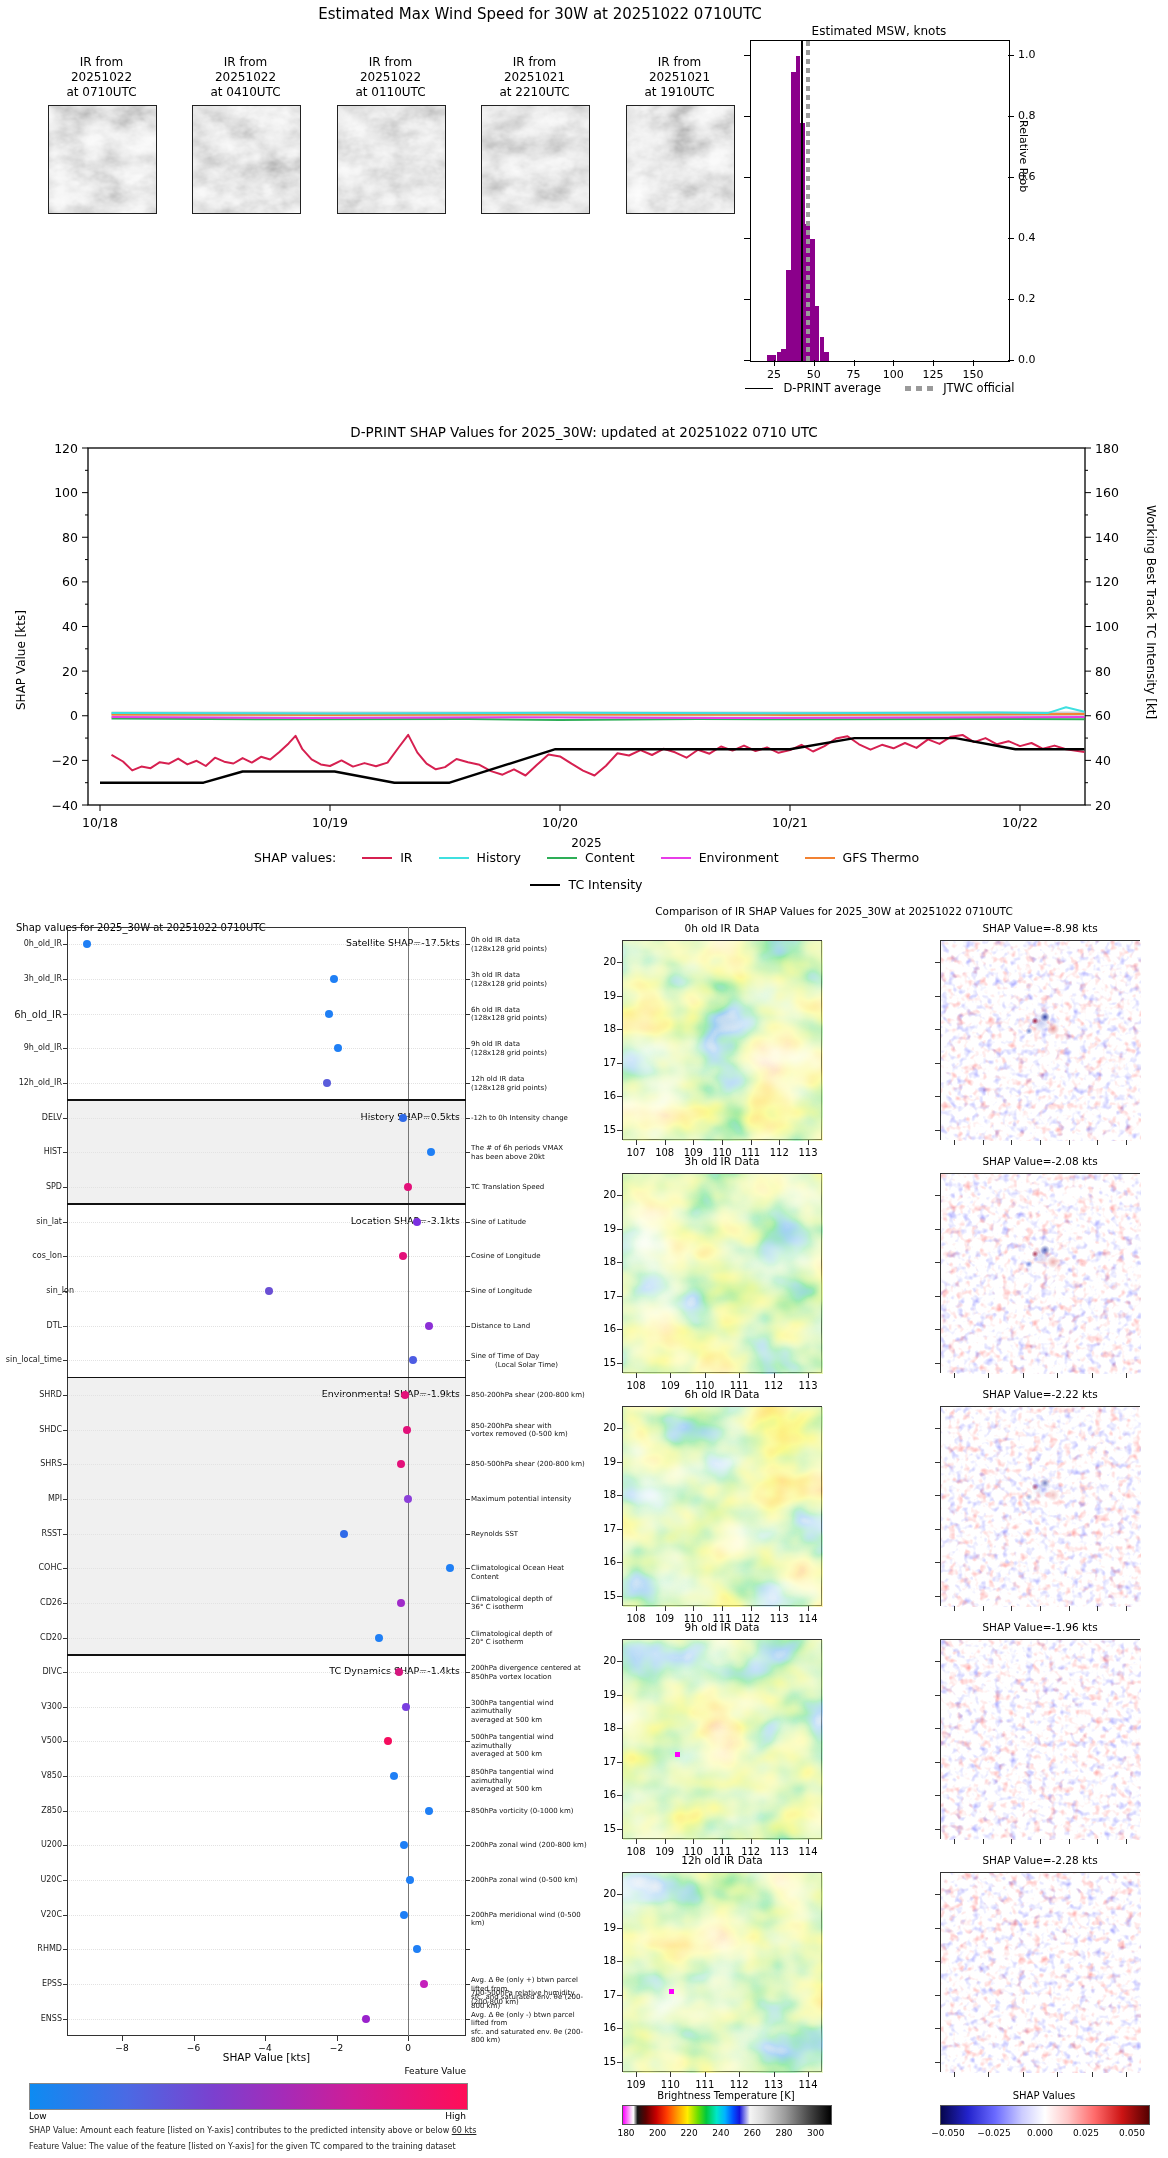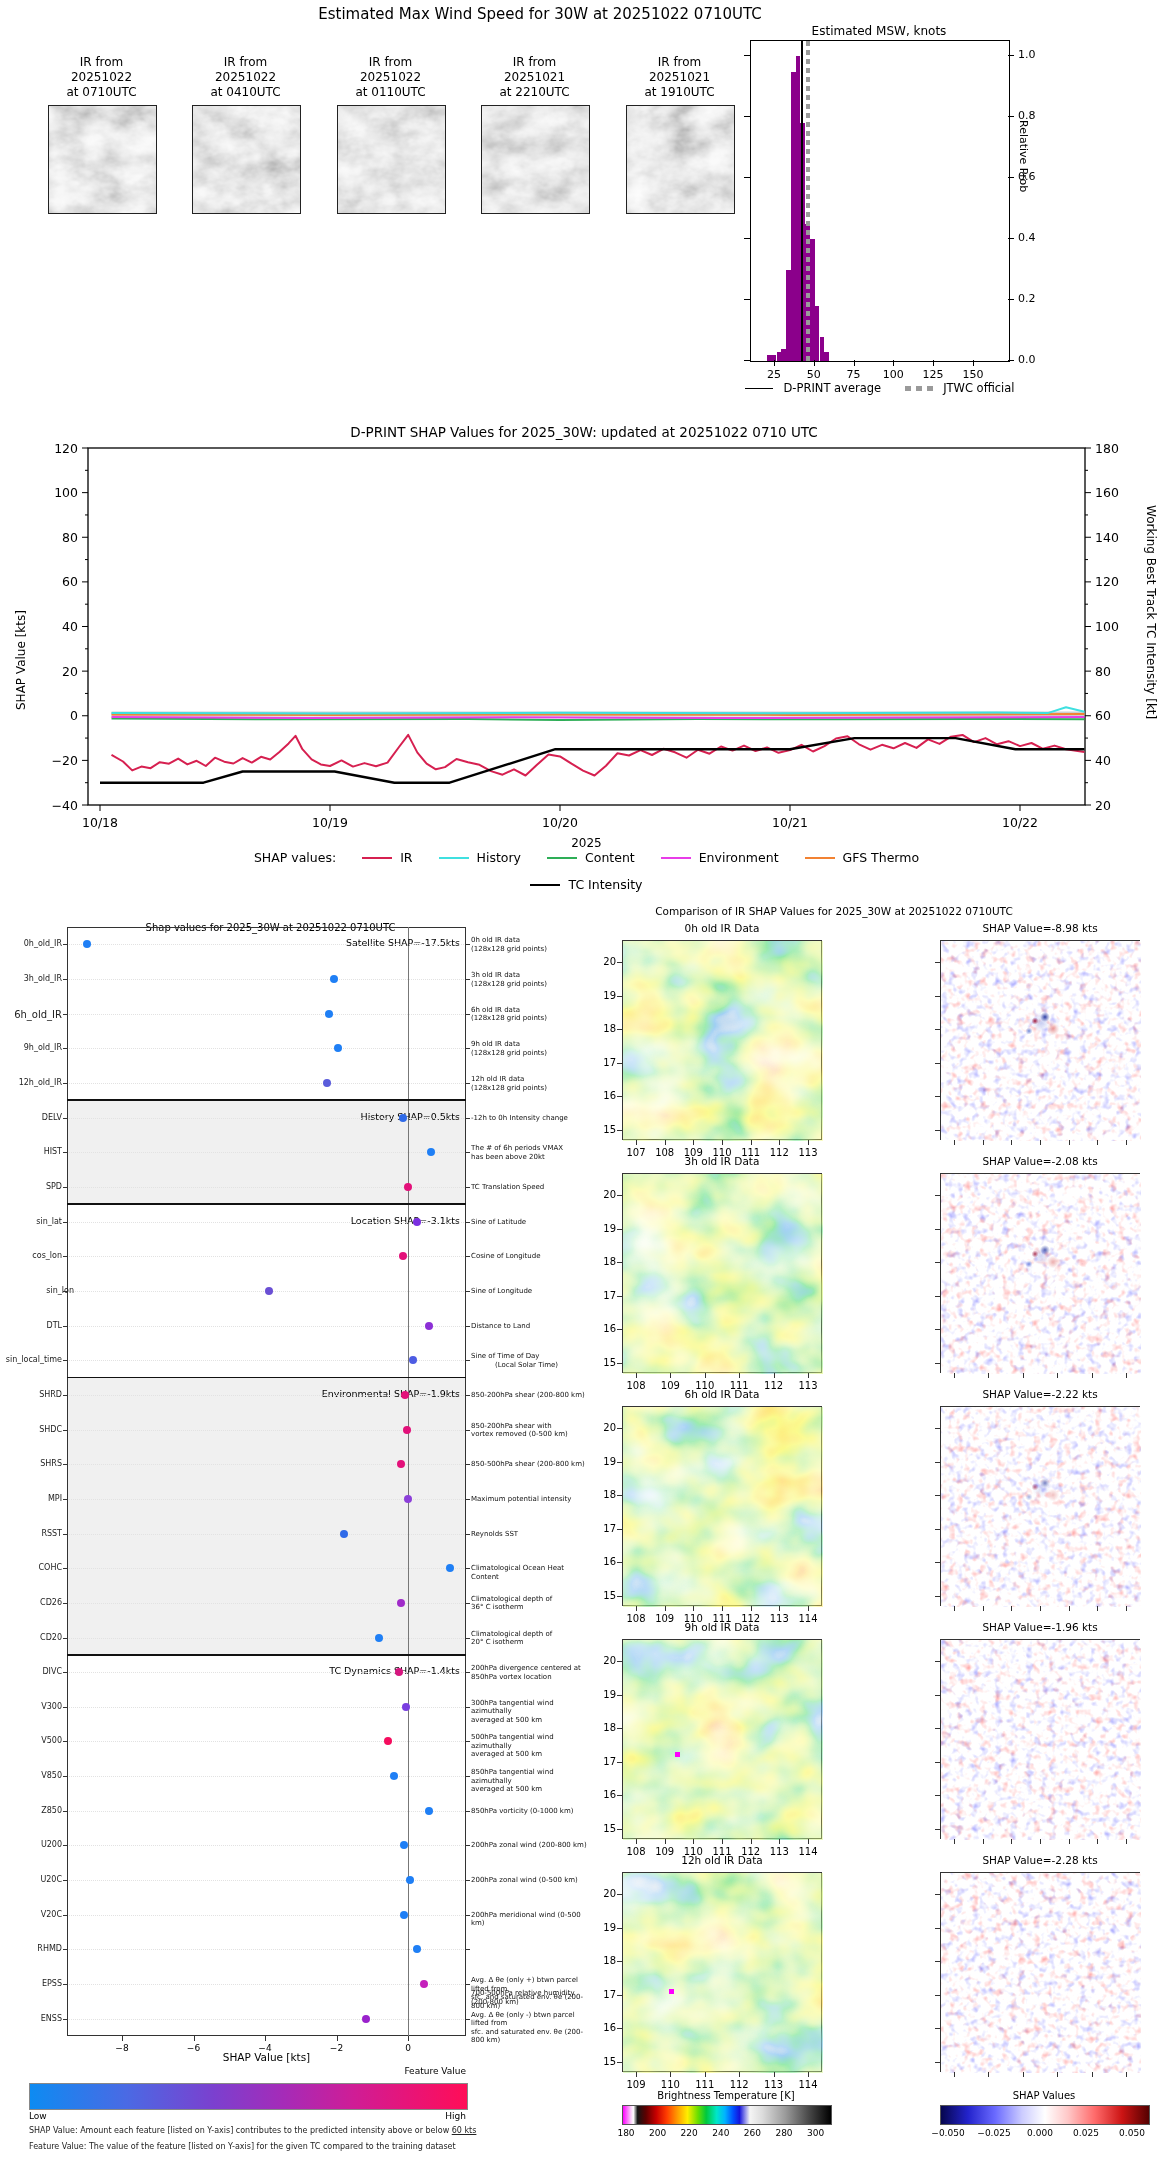--- a/index.html
+++ b/index.html
@@ -10,21 +10,21 @@
   #hist-box{left:750px;top:40px;width:258px;height:320px;border:1.3px solid #000}
   #hist-ylabel{left:1030px;top:120px;width:160px;font-size:11px;transform:rotate(90deg);transform-origin:left top}
   #hist-legend{top:381px;left:660px;width:440px;font-size:11.5px;display:flex;justify-content:center;align-items:center;gap:10px}
   .leg-line{display:inline-block;width:28px;height:0;border-top:1.6px solid #000;vertical-align:middle}
   .leg-dots{display:inline-block;width:28px;height:5px;background:repeating-linear-gradient(90deg,#9a9a9a 0 6px,transparent 6px 11px);vertical-align:middle}
   #ts-title{top:424px;left:0;width:1168px;font-size:13.5px;text-align:center}
   #ts-ylabel-l{left:14px;top:710px;font-size:12px;transform:rotate(-90deg);transform-origin:left top;white-space:nowrap}
   #ts-ylabel-r{left:1158px;top:505px;font-size:12px;transform:rotate(90deg);transform-origin:left top;white-space:nowrap}
   #ts-xlabel{top:836px;left:0;width:1173px;text-align:center;font-size:12px}
   .ts-legendrow{left:0;width:1173px;display:flex;justify-content:center;align-items:center;gap:26px;font-size:12.5px}
-  #dot-title{top:922px;left:4px;width:533px;text-align:center;font-size:10px}
+  #dot-title{top:922px;left:16px;width:533px;text-align:left;font-size:10px}
   #dot-xlabel{top:2051px;left:67px;width:399px;text-align:center;font-size:10.5px}
   #fv-label{top:2066px;left:166px;width:300px;text-align:right;font-size:9px}
   #fv-bar{left:29px;top:2083px;width:437px;height:25px;border:0.5px solid #888;background:linear-gradient(90deg,#0d8bf2 0%,#4a6ae4 22%,#7b40cf 42%,#a52bb8 58%,#cf1d96 74%,#e81477 87%,#ff0d57 100%)}
   #fv-low{top:2111px;left:29px;font-size:9px}
   #fv-high{top:2111px;left:166px;width:300px;text-align:right;font-size:9px}
   .footnote{left:29px;width:470px;font-size:8px;color:#222;white-space:nowrap}
   .u{text-decoration:underline}
   #cmp-title{top:905px;left:500px;width:668px;text-align:center;font-size:10.5px}
   .cb-title{font-size:10px;text-align:center}
   #bt-bar{left:622px;top:2105px;width:208px;height:18px;border:0.5px solid #555;background:linear-gradient(90deg,#ff00ff 0%,#f9c0f9 3.5%,#ffffff 5%,#151515 7%,#5e0000 11%,#c80000 16%,#ff3c00 21%,#ff9900 26%,#ffee00 31%,#6adf00 36%,#00c83c 40%,#00e6c8 45%,#00b4ff 49%,#0050ff 53%,#1414dc 56%,#f5f5f5 61%,#dcdcdc 67%,#9b9b9b 78%,#4b4b4b 89%,#000000 100%)}

